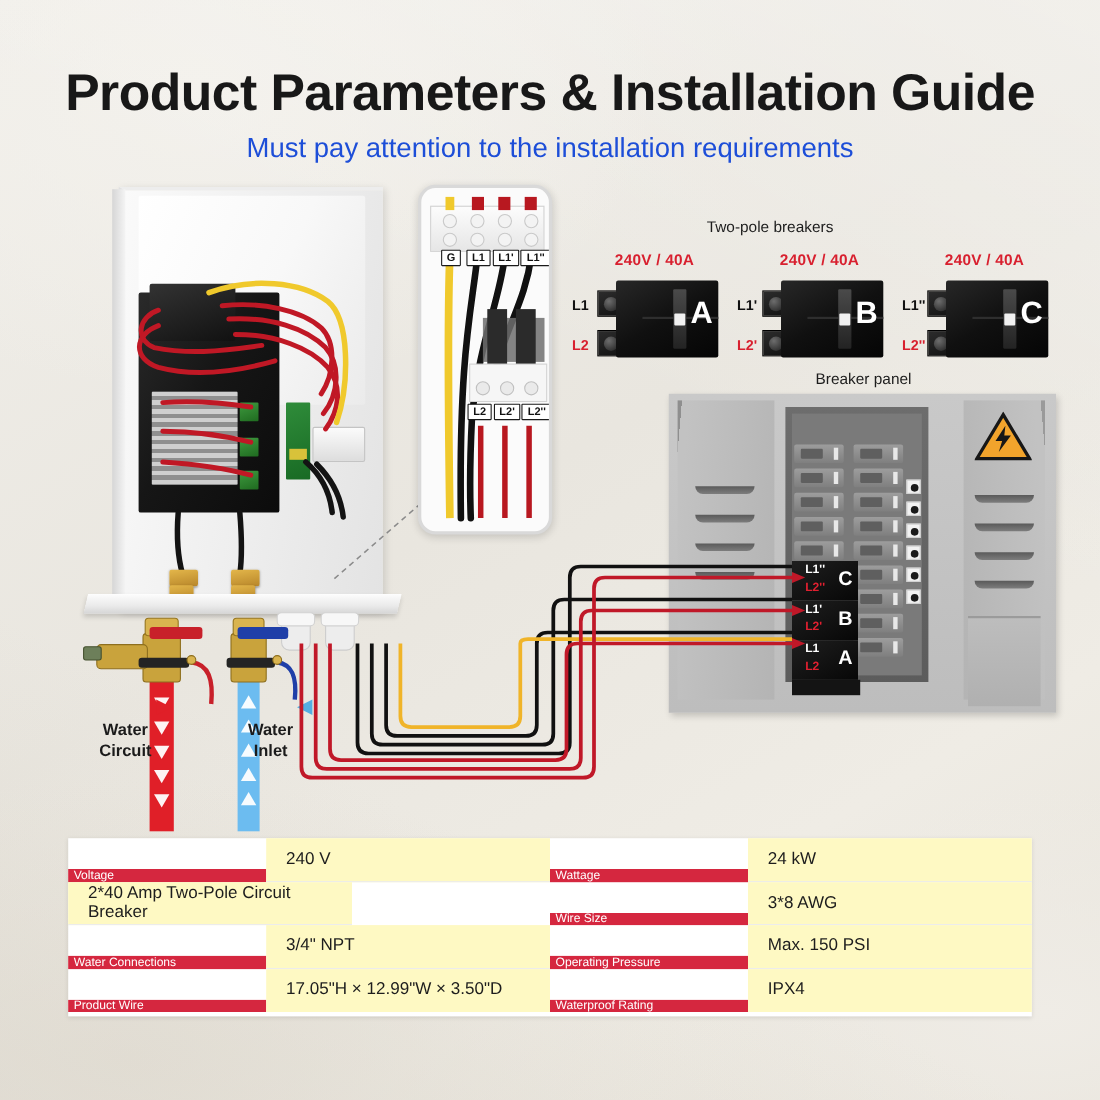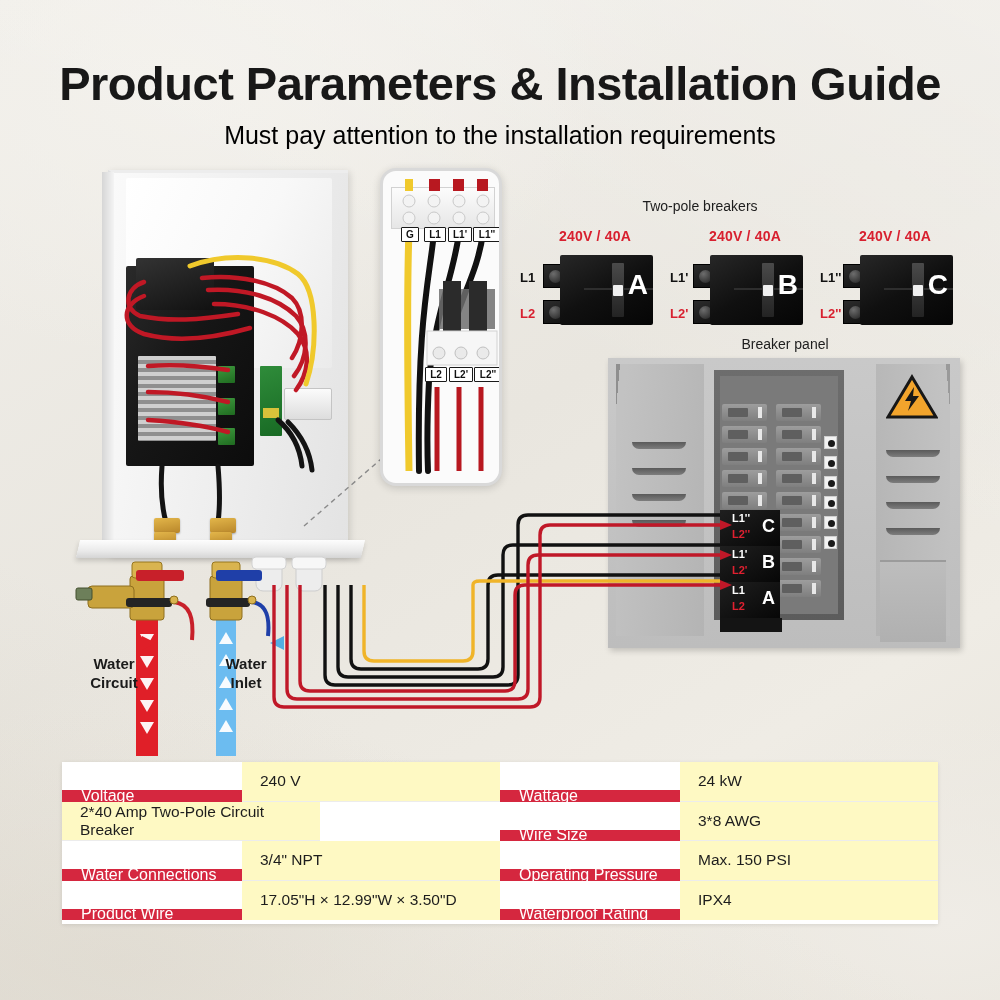--- a/index.html
+++ b/index.html
@@ -26,21 +26,21 @@
   }
 
   
   #title {
     position:absolute; top:56px; left:0; width:1000px;
     text-align:center; font-size:47px; font-weight:bold;
     letter-spacing:-.5px; color:#181818;
   }
   #subtitle {
     position:absolute; top:121px; left:0; width:1000px;
-    text-align:center; font-size:25px; color:#000000;
+    text-align:center; font-size:25px; color:#1d4ed8;
   }
   .sec-title {
     position:absolute; font-size:14px; color:#1d1d1d; text-align:center;
   }
   #tp-title { top:198px; left:505px; width:390px; }
   #bp-title { top:336px; left:605px; width:360px; }
 
   
   #heater { position:absolute; left:78px; top:170px; width:300px; height:420px; }
   .hz { position:absolute; }
@@ -173,22 +173,22 @@
     font-weight:bold; color:#fff; }
   .pbrk .pl2 { position:absolute; left:12px; top:18px; font-size:11px;
     font-weight:bold; color:#e02030; }
   .pbrk .plt { position:absolute; right:5px; top:7px; font-size:18px;
     font-weight:bold; color:#fff; line-height:1; }
 
   
   #table { position:absolute; left:62px; top:762px; width:876px; height:162px;
     background:#ffffff; box-shadow:0 1px 4px rgba(0,0,0,.10); }
   .trow { display:flex; height:39.5px; }
-  .tkey { background:#d5273f; color:#fff; font-size:16px; display:flex;
-    align-items:center; padding-left:19px;margin-top:28px; }
+  .tkey { background:#d5273f; color:#fff; font-size:11px; display:flex;
+    align-items:center; padding-left:5px;margin-top:28px; }
   .tval { color:#1d1d1d; font-size:15.5px; display:flex; align-items:center;
     padding-left:18px; background:#fef9c3; }
   .g1 .tkey{ width:180px; } .g1 .tval{ width:258px; border-bottom:1px solid #ececec; }
   .g2 .tkey{ width:180px; } .g2 .tval{ width:258px; border-bottom:1px solid #ececec; }
   .trow:last-child .tval { border-bottom:none; }
   #tbl-left  { position:absolute; left:0;   top:0; width:438px; }
   #tbl-right { position:absolute; left:438px; top:0; width:438px; }
 </style>
 </head>
 <body>

